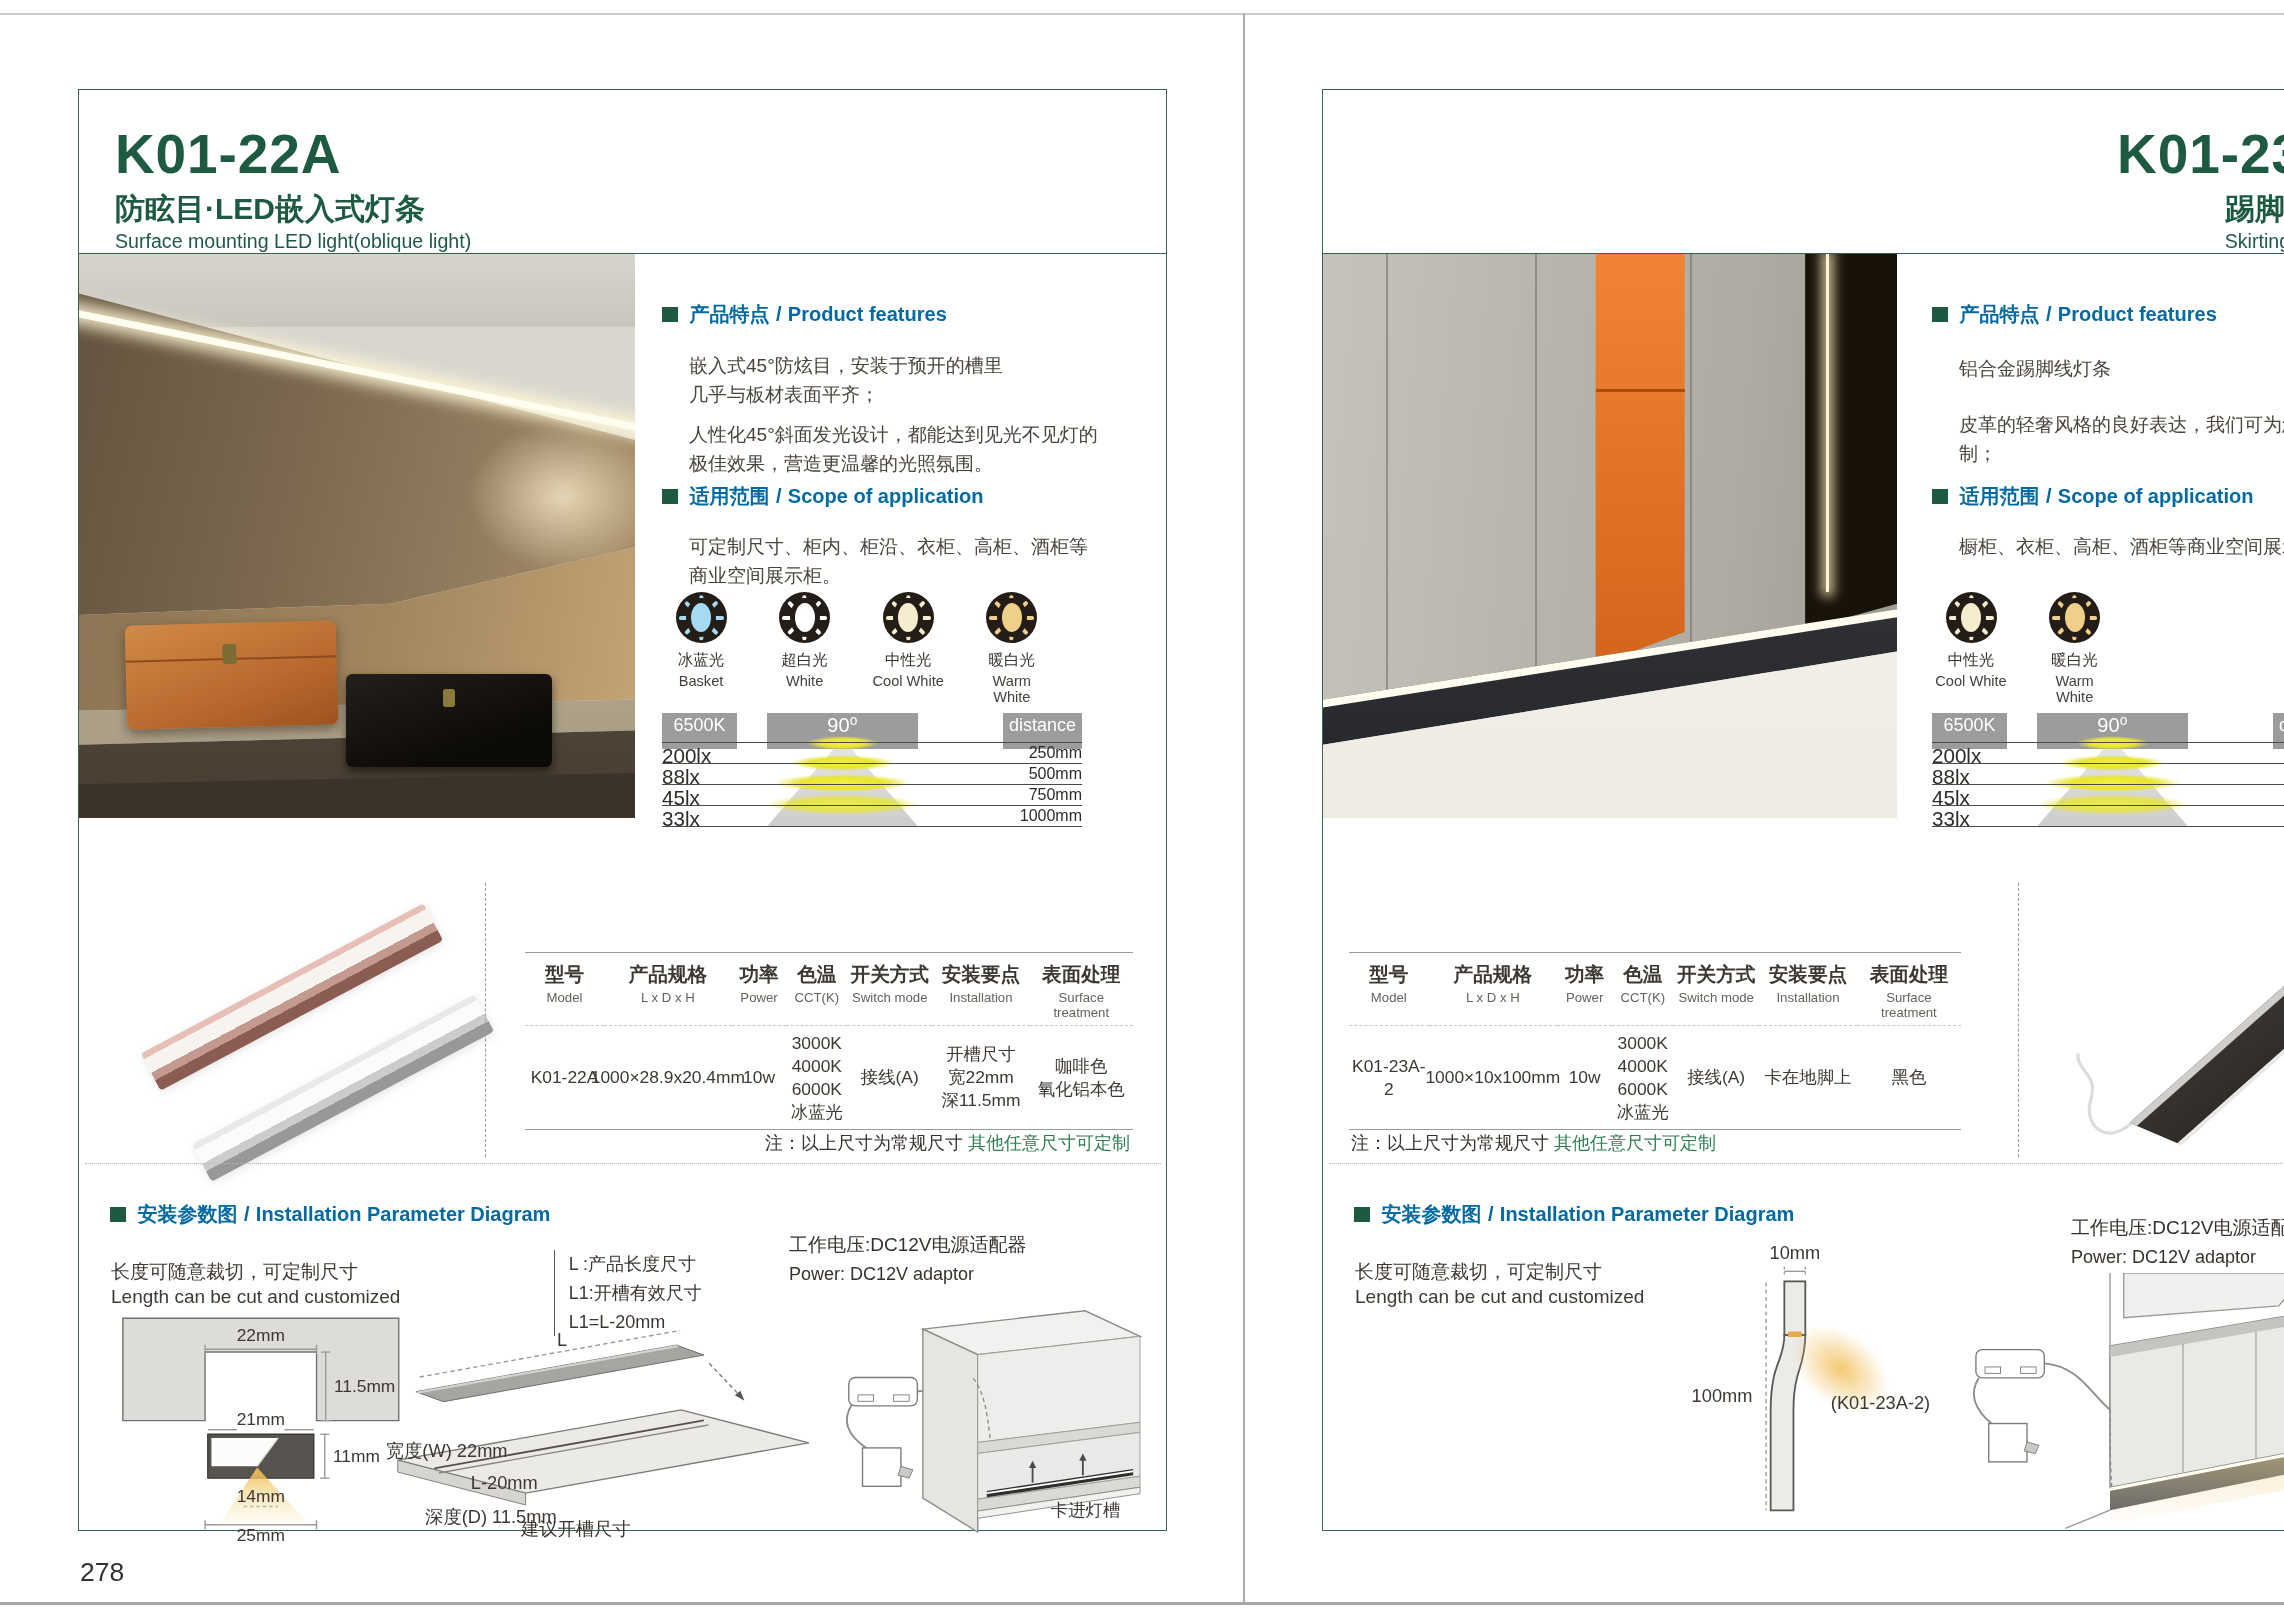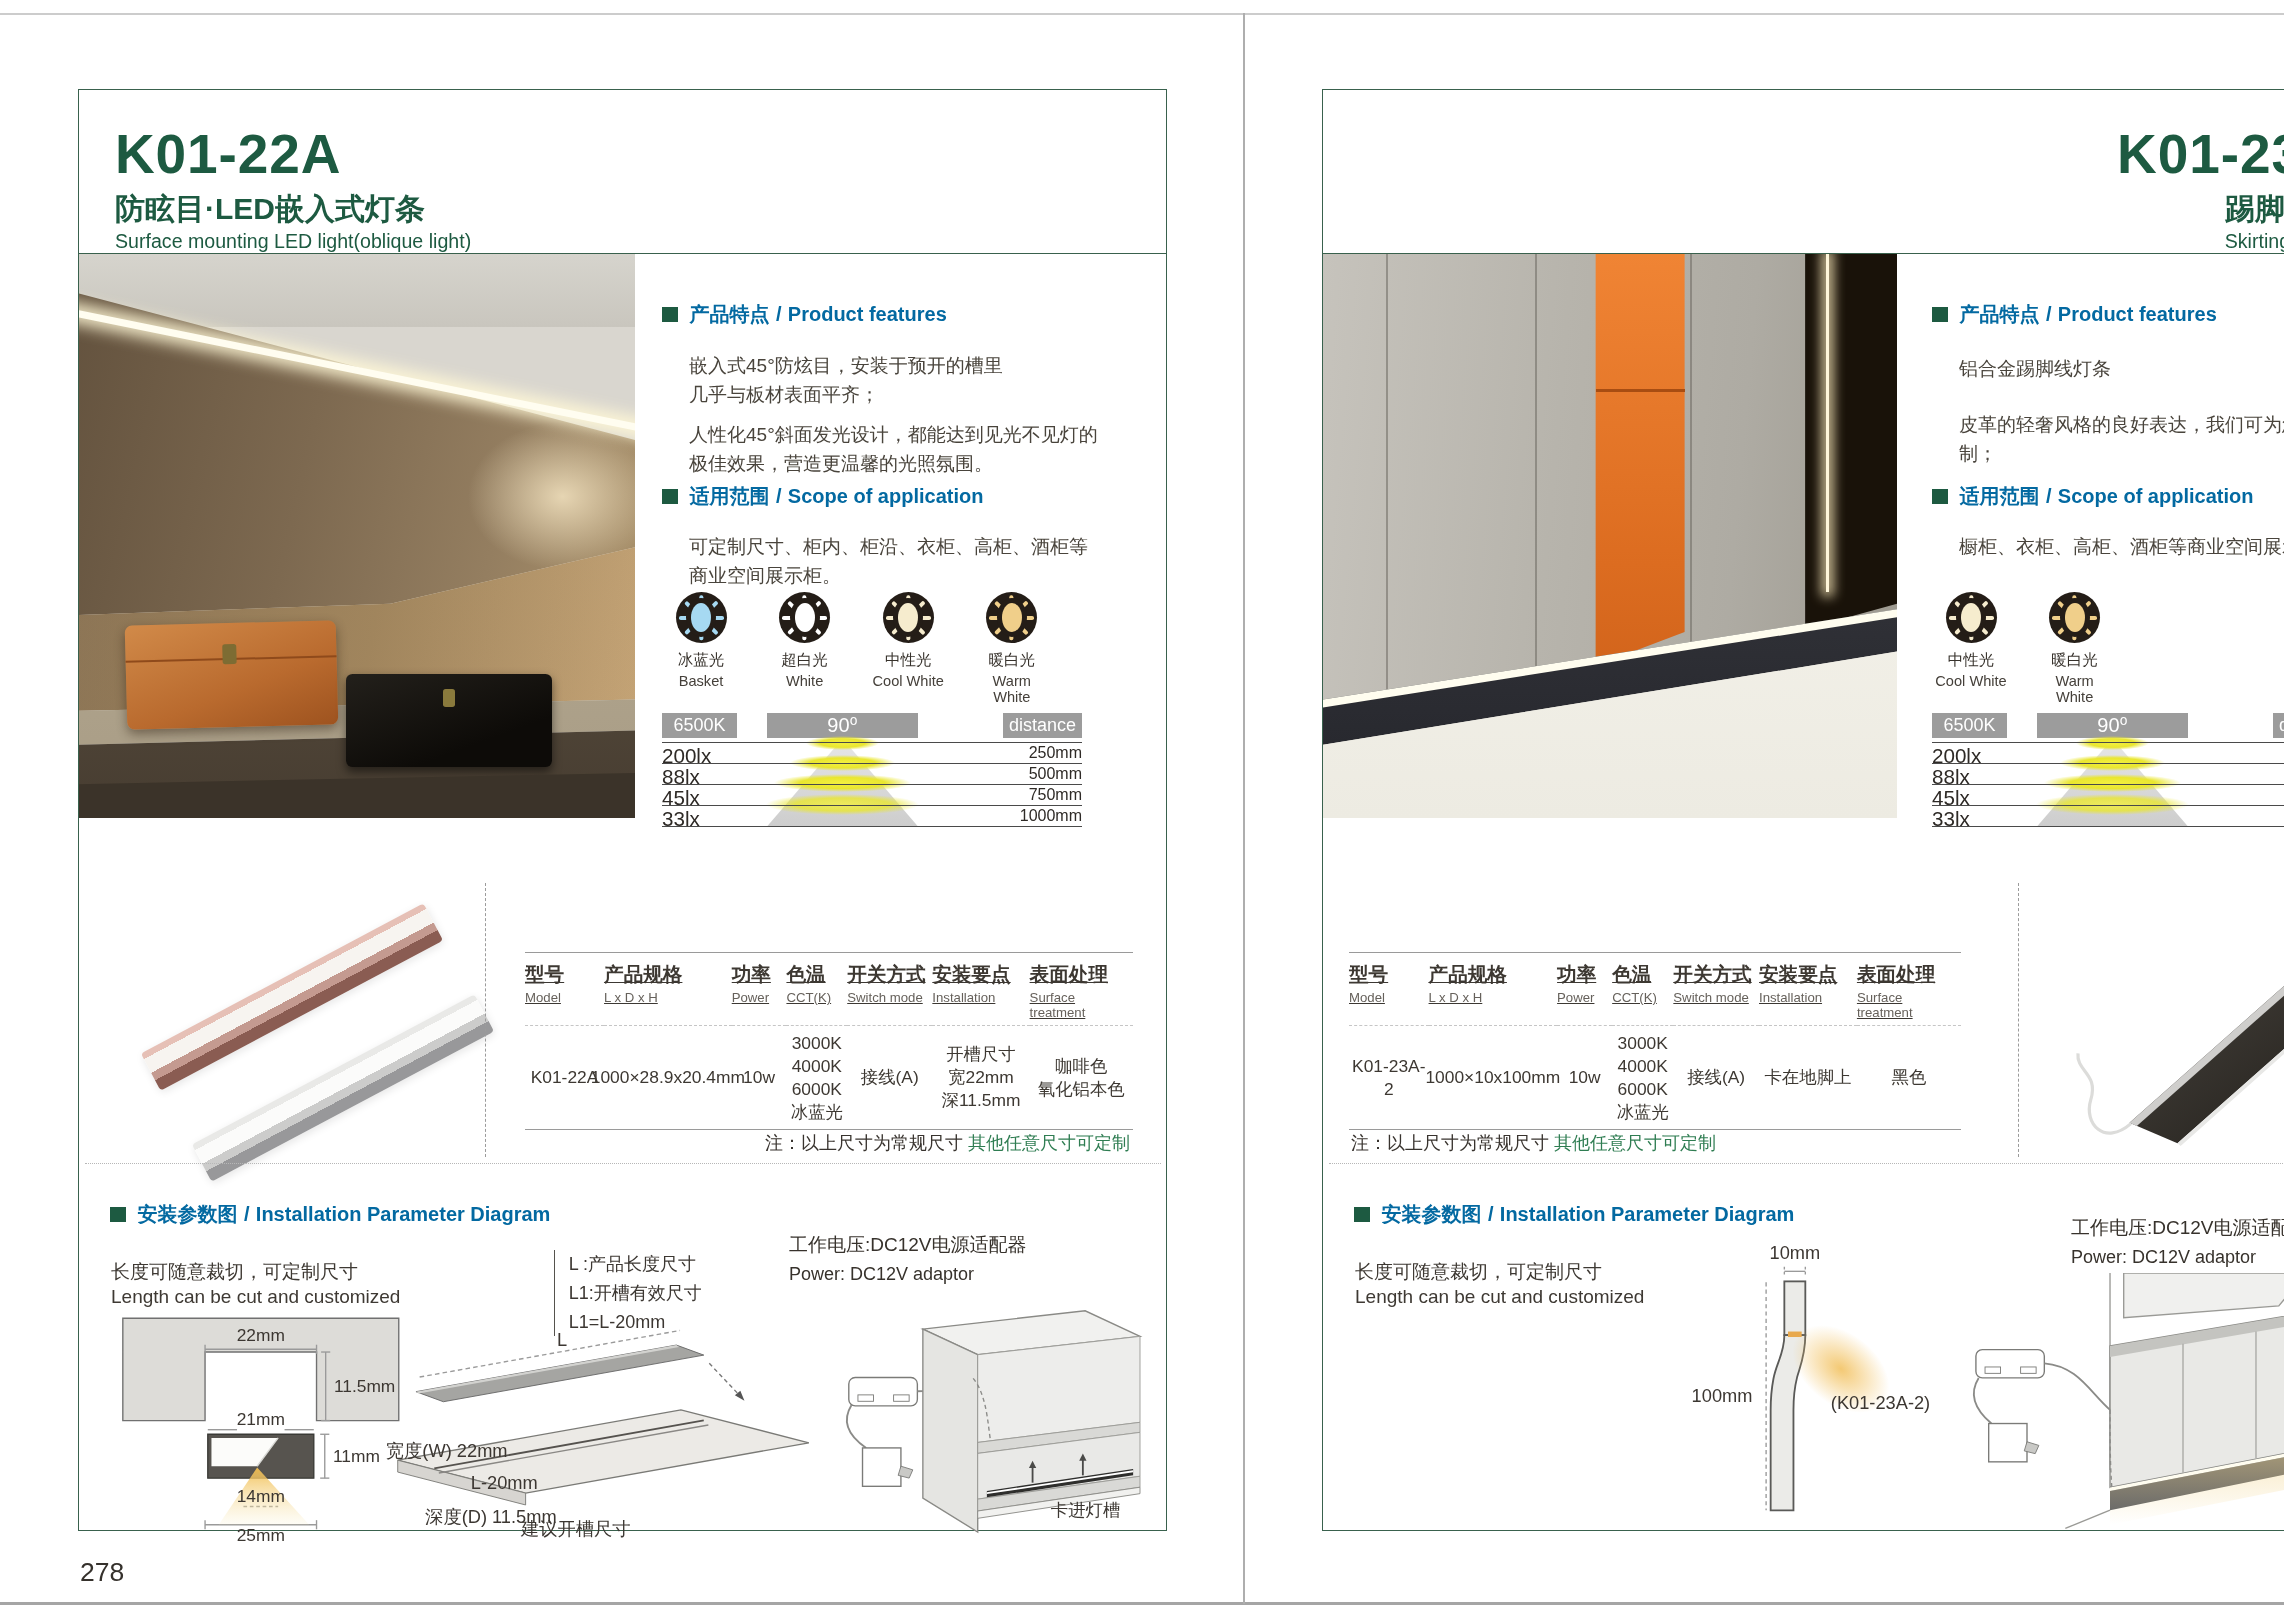--- a/index.html
+++ b/index.html
@@ -40,34 +40,34 @@
   .sun{display:block;width:51px;height:51px;background:#241d17;border-radius:50%;position:relative;margin:0 auto;}
   .sun .r{position:absolute;left:3.2px;top:24px;width:45px;height:3.7px;border-radius:1.8px;background:var(--c,#fff);}
   .sun .r45{transform:rotate(45deg);} .sun .r90{transform:rotate(90deg);} .sun .r135{transform:rotate(135deg);}
   .sun b{position:absolute;left:15.5px;top:11px;width:20px;height:29px;border-radius:50%;background:var(--c,#fff);
          box-shadow:0 0 0 5px #241d17;}
   .lcn{display:block;font-size:15.5px;color:#37322c;margin-top:7.3px;}
   .len{display:block;font-size:14.6px;color:#45403a;margin-top:1.8px;}
 
   
   .beam{position:absolute;width:420px;height:115px;}
-  .chip{position:absolute;top:0;height:25px;background:#9c9c9c;color:#ffffff;font-size:18px;line-height:25.6px;text-align:center;}
+  .chip{position:absolute;top:0;height:36px;background:#9c9c9c;color:#ffffff;font-size:18px;line-height:25.6px;text-align:center;}
   .chip.c1{left:0;width:75px;} .chip.c2{left:105px;width:151px;font-size:20px;} .chip.c3{right:0;width:79px;}
   .bline{position:absolute;left:0;right:0;height:0;border-top:1.4px solid #4a4a4a;}
   .cone{position:absolute;left:105px;top:25.6px;width:151px;height:88px;
         clip-path:polygon(50% 0,0 100%,100% 100%);
         background:linear-gradient(180deg,rgba(135,135,135,.20),rgba(150,150,150,.48));}
   .bel{position:absolute;border-radius:50%;background:radial-gradient(closest-side,#f3f040,#e9e630 62%,rgba(233,230,60,0));}
   .blx{position:absolute;left:0;font-size:20.6px;color:#2e2a26;}
   .bmm{position:absolute;right:0;font-size:16px;color:#2e2a26;}
 
   
   .spec{position:absolute;display:grid;grid-template-columns:13% 21% 9% 10% 14% 16% 17%;
         border-top:1.8px solid #9a9a9a;border-bottom:1.8px solid #9a9a9a;background:#fff;}
-  .spec .hc{border-bottom:1.4px dashed #c6c6c6;padding:8.2px 0 5.5px 0;text-decoration:underline;}
+  .spec .hc{border-bottom:1.4px dashed #c6c6c6;text-align:center;padding:8.2px 0 5.5px 0;}
   .spec .hcn{font-size:19.6px;font-weight:bold;color:#3d3832;}
   .spec .hen{font-size:13.2px;color:#66615b;margin-top:1.8px;}
   .spec .dc{display:flex;flex-direction:column;align-items:center;justify-content:center;
             font-size:17.4px;color:#3d3832;line-height:1.32;padding:5.5px 0;text-align:center;}
   .note{position:absolute;font-size:18px;color:#38332e;white-space:nowrap;}
   .note .gn{color:#2f7d52;}
   .dotline{position:absolute;height:0;border-top:1.8px dotted #b7b7b7;}
   .vdash{position:absolute;width:0;border-left:1.4px dashed #9b9b9b;}
 
   

